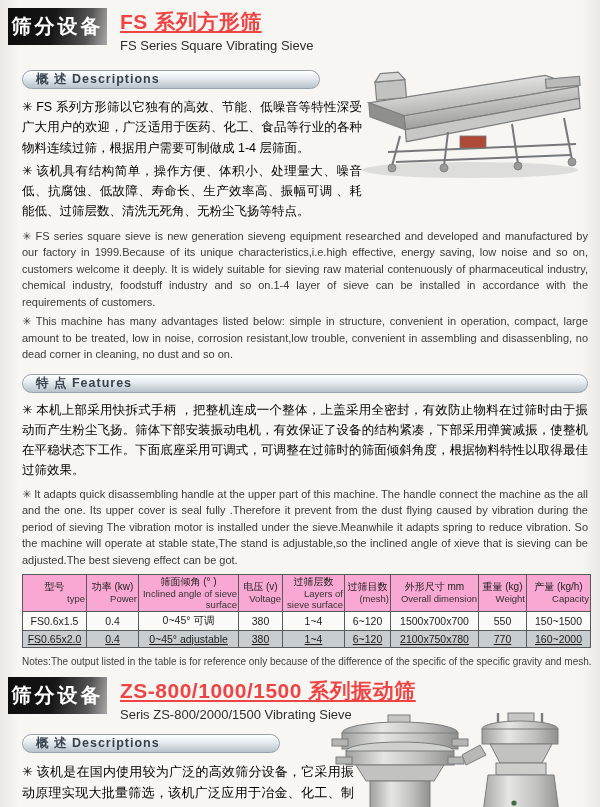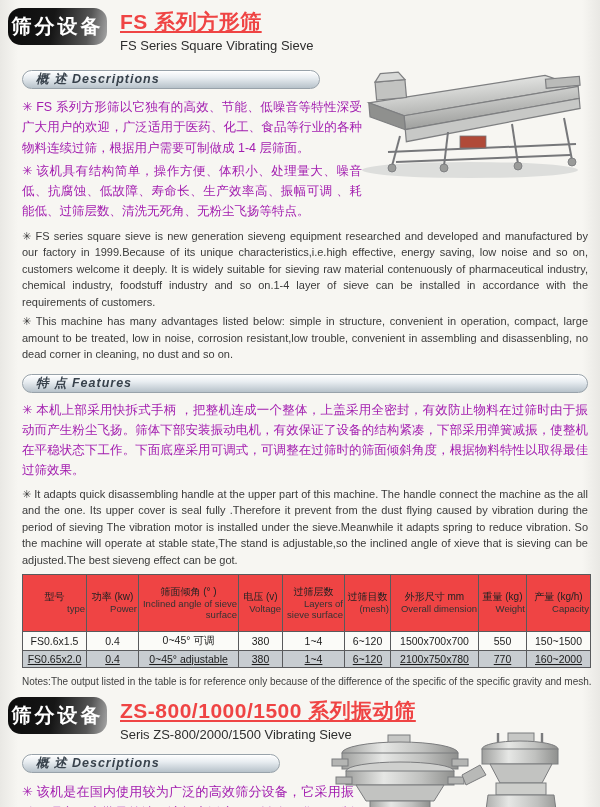--- a/index.html
+++ b/index.html
@@ -8,38 +8,38 @@
     font-family: "Liberation Sans", "DejaVu Sans", sans-serif;
     background: linear-gradient(90deg,#e9e8e4 0%, #f7f6f2 3%, #f7f6f2 97%, #e9e8e4 100%);
     color:#1c1c1c; overflow:hidden; position:relative;
   }
   .section { position:relative; }
   .sec-header { display:flex; align-items:flex-start; gap:13px; padding:8px 0 0 8px; }
   .tag-box {
     width:99px; height:37px; flex:0 0 auto;
     background: linear-gradient(100deg,#0c0c0c 0%,#161616 45%,#555 80%,#a9a9a9 100%);
     color:#fff; font-size:20px; font-weight:bold; letter-spacing:3px;
-    display:flex; align-items:center; justify-content:center;border-radius:13px;
+    display:flex; align-items:center; justify-content:center;
   }
   .titles .zh { font-size:21px; font-weight:bold; color:#ef4444; letter-spacing:0.5px;text-decoration:underline; }
   .titles .en { font-size:13px; color:#2e2e2e; margin-top:2px; }
   .pill {
     height:19px; border-radius:10px;
     background: linear-gradient(180deg,#ffffff 0%,#e8edf1 40%,#b7c2ca 100%);
     border:1px solid #98a2aa; box-shadow: inset 0 1px 0 #fff;
     display:flex; align-items:center; padding-left:13px;
-    font-size:12.5px; font-weight:bold; color:#38424c; letter-spacing:1px;font-style:italic;
+    font-size:12.5px; font-weight:bold; color:#38424c; letter-spacing:1px;
   }
-  .zh-text { font-size:12.5px; line-height:1.62; color:#a21caf; text-align:justify; }
+  .zh-text { font-size:12.5px; line-height:1.62; color:#000000; text-align:justify; }
   .en-text { font-size:11px; line-height:1.5; color:#3a3a3a; text-align:justify; }
   .para { margin-top:3px; }
   table { border-collapse:collapse; table-layout:fixed; background:#fbfbf8; }
   th,td { border:1px solid #595a5c; text-align:center; vertical-align:middle; }
   .t1 { width:560px; margin:6px 0 0 22px; }
-  .t1 th { background:#ef4444; font-weight:normal; padding:10px 1px; }
+  .t1 th { background:#f9a8d4; font-weight:normal; padding:0 1px; }
   .t1 th .h-zh { display:block; font-size:10px; color:#222; }
   .t1 th .h-en { display:block; font-size:9.5px; color:#333; line-height:1.15;text-align:right; }
   .t1 td { font-size:10.5px; padding:2px 1px; }
   .t1 tr.alt td { background:#c8cdd1;text-decoration:underline; }
   .notes { font-size:10px; color:#3f3f3f; margin:8px 0 0 22px; }
   .photo { position:absolute; }
   .photo svg { width:100%; height:100%; }
 </style>
 </head>
 <body>

